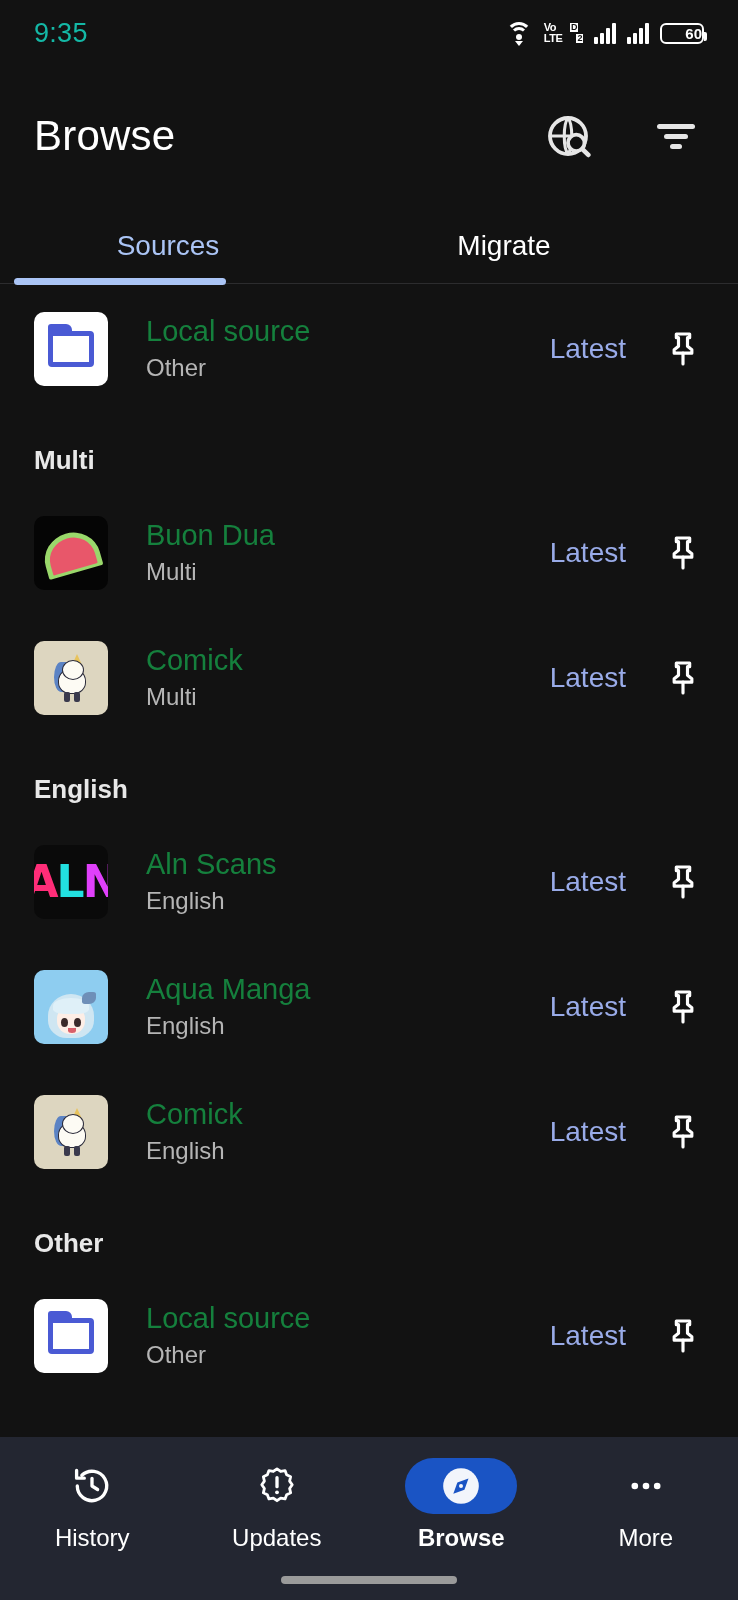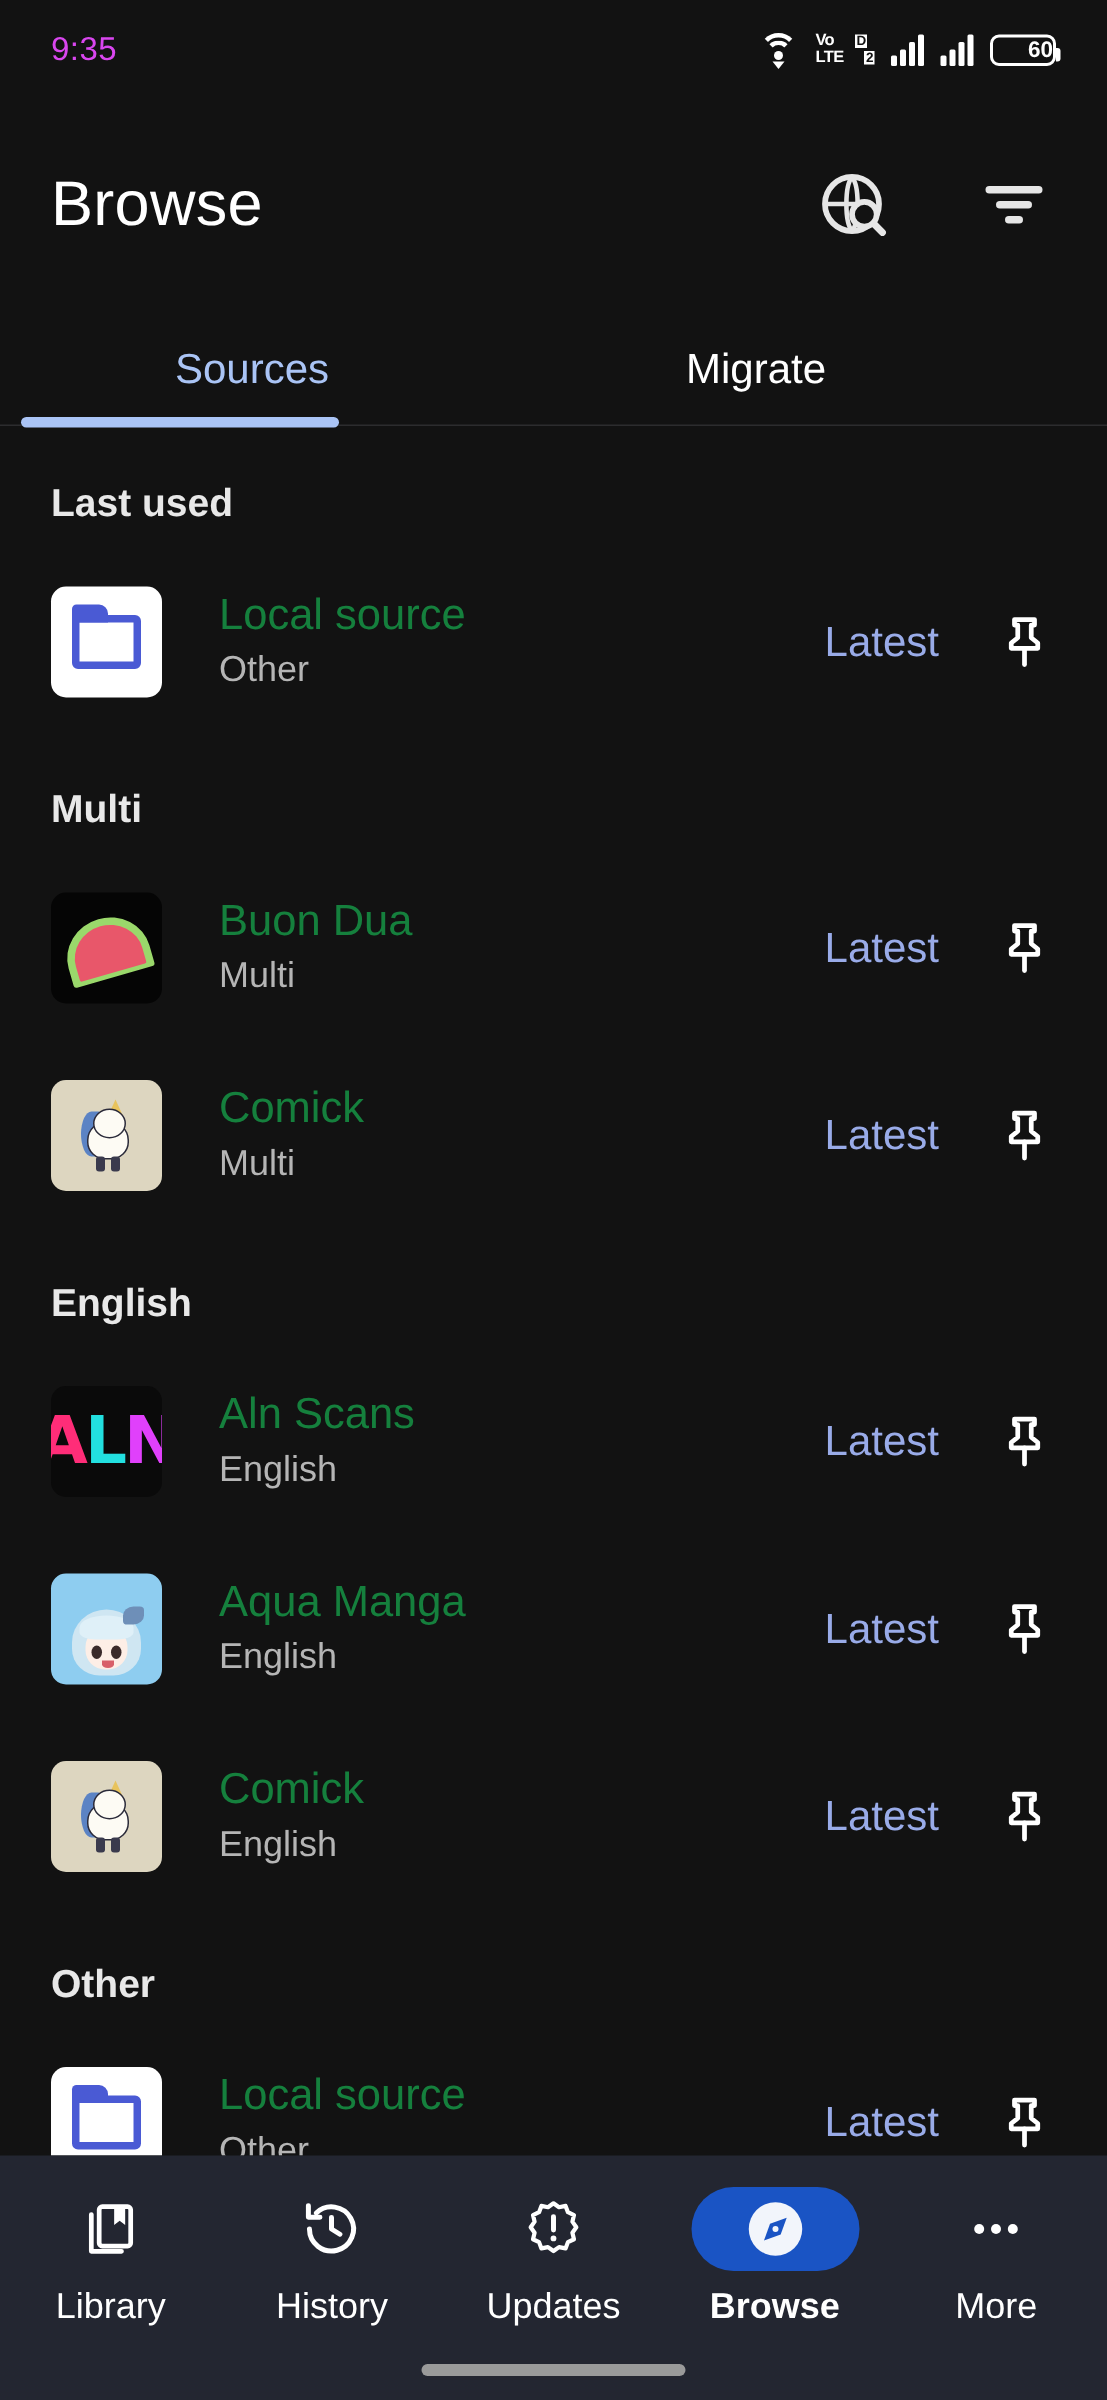--- a/index.html
+++ b/index.html
@@ -6,21 +6,21 @@
   html,body {
     width:738px; height:1600px;
     background:#121212;
     font-family:"Liberation Sans", sans-serif;
     overflow:hidden;
   }
   #app { position:relative; width:738px; height:1600px; background:#121212; }
 
   
   .statusbar { position:absolute; top:0; left:0; width:738px; height:66px; display:flex; align-items:center; justify-content:space-between; padding:0 34px; }
-  .status-time { color:#d946ef; font-size:22px; letter-spacing:.3px; }
+  .status-time { color:#14b8a6; font-size:27px; letter-spacing:.3px; }
   .status-icons { display:flex; align-items:center; gap:11px; }
   .wifi-ico { width:28px; height:22px; position:relative; }
   .wifi-ico .arc { position:absolute; left:50%; transform:translateX(-50%); border:3px solid #fff; border-bottom-color:transparent; border-left-color:transparent; border-right-color:transparent; border-radius:50%; }
   .wifi-ico .a1 { width:26px; height:26px; top:0; }
   .wifi-ico .a2 { width:17px; height:17px; top:5px; }
   .wifi-ico .dot { position:absolute; left:50%; transform:translateX(-50%); top:12px; width:6px; height:6px; background:#fff; border-radius:50%; }
   .wifi-ico .caret { position:absolute; left:50%; transform:translateX(-50%); bottom:-2px; width:0; height:0; border-left:4px solid transparent; border-right:4px solid transparent; border-top:5px solid #fff; }
   .volte { display:flex; flex-direction:column; justify-content:center; line-height:1; }
   .volte span { color:#fff; font-size:11px; font-weight:bold; letter-spacing:-.4px; }
   .volte .vo { display:flex; align-items:center; gap:14px; }
@@ -164,21 +164,20 @@
 
   <div class="tabs">
     <div class="tab active">Sources</div>
     <div class="tab">Migrate</div>
   </div>
   <div class="tabs-divider"></div>
   <div class="tab-indicator"></div>
 
   <div class="list">
 
-    <div class="section-head">Last used</div>
     <div class="src-row">
       <div class="src-icon ic-local">
           <div class="folder"></div>
         </div>
       <div class="src-text">
         <div class="src-name">Local source</div>
         <div class="src-lang">Other</div>
       </div>
       <div class="src-latest">Latest</div>
       <div class="pin-btn">
@@ -315,30 +314,20 @@
           </svg>
       </div>
     </div>
   </div>
 
   <div class="bottomnav">
     <div class="nav-items">
       <div class="nav-item">
         <div class="nav-pill">
           <svg width="42" height="42" viewBox="0 0 24 24">
-            <rect x="7.5" y="3.5" width="12" height="15" rx="1.2" fill="none" stroke="#fff" stroke-width="1.8"></rect>
-            <path d="M13.2 3.5h4.2v7l-2.1-1.6-2.1 1.6z" fill="#fff"></path>
-            <path d="M4.5 6.5v14h11.5" fill="none" stroke="#fff" stroke-width="1.8" stroke-linecap="round" stroke-linejoin="round"></path>
-          </svg>
-        </div>
-        <div class="nav-label">Library</div>
-      </div>
-      <div class="nav-item">
-        <div class="nav-pill">
-          <svg width="42" height="42" viewBox="0 0 24 24">
             <path d="M3.6 12a8.4 8.4 0 1 0 2.6-6.1" fill="none" stroke="#fff" stroke-width="1.9" stroke-linecap="round"></path>
             <path d="M3.2 3.1v4.4h4.4" fill="none" stroke="#fff" stroke-width="1.9" stroke-linecap="round" stroke-linejoin="round"></path>
             <path d="M12 7.6V12l3.2 2" fill="none" stroke="#fff" stroke-width="1.9" stroke-linecap="round" stroke-linejoin="round"></path>
           </svg>
         </div>
         <div class="nav-label">History</div>
       </div>
       <div class="nav-item">
         <div class="nav-pill">
           <svg width="42" height="42" viewBox="0 0 24 24">

